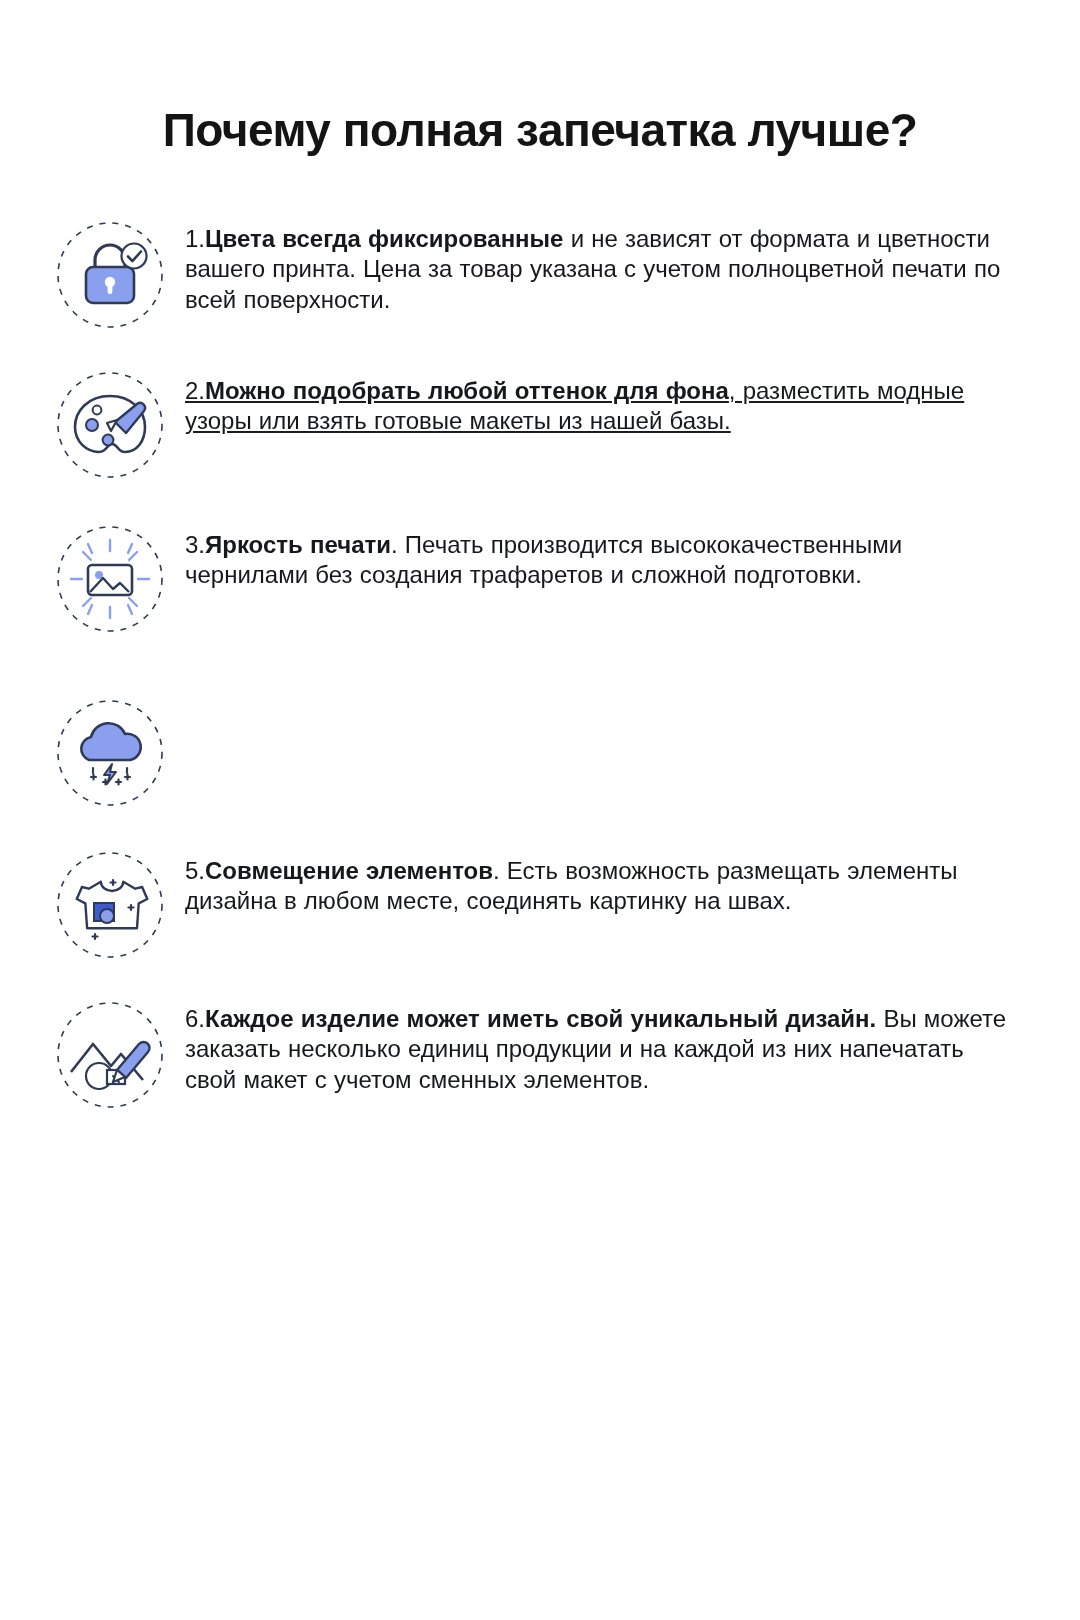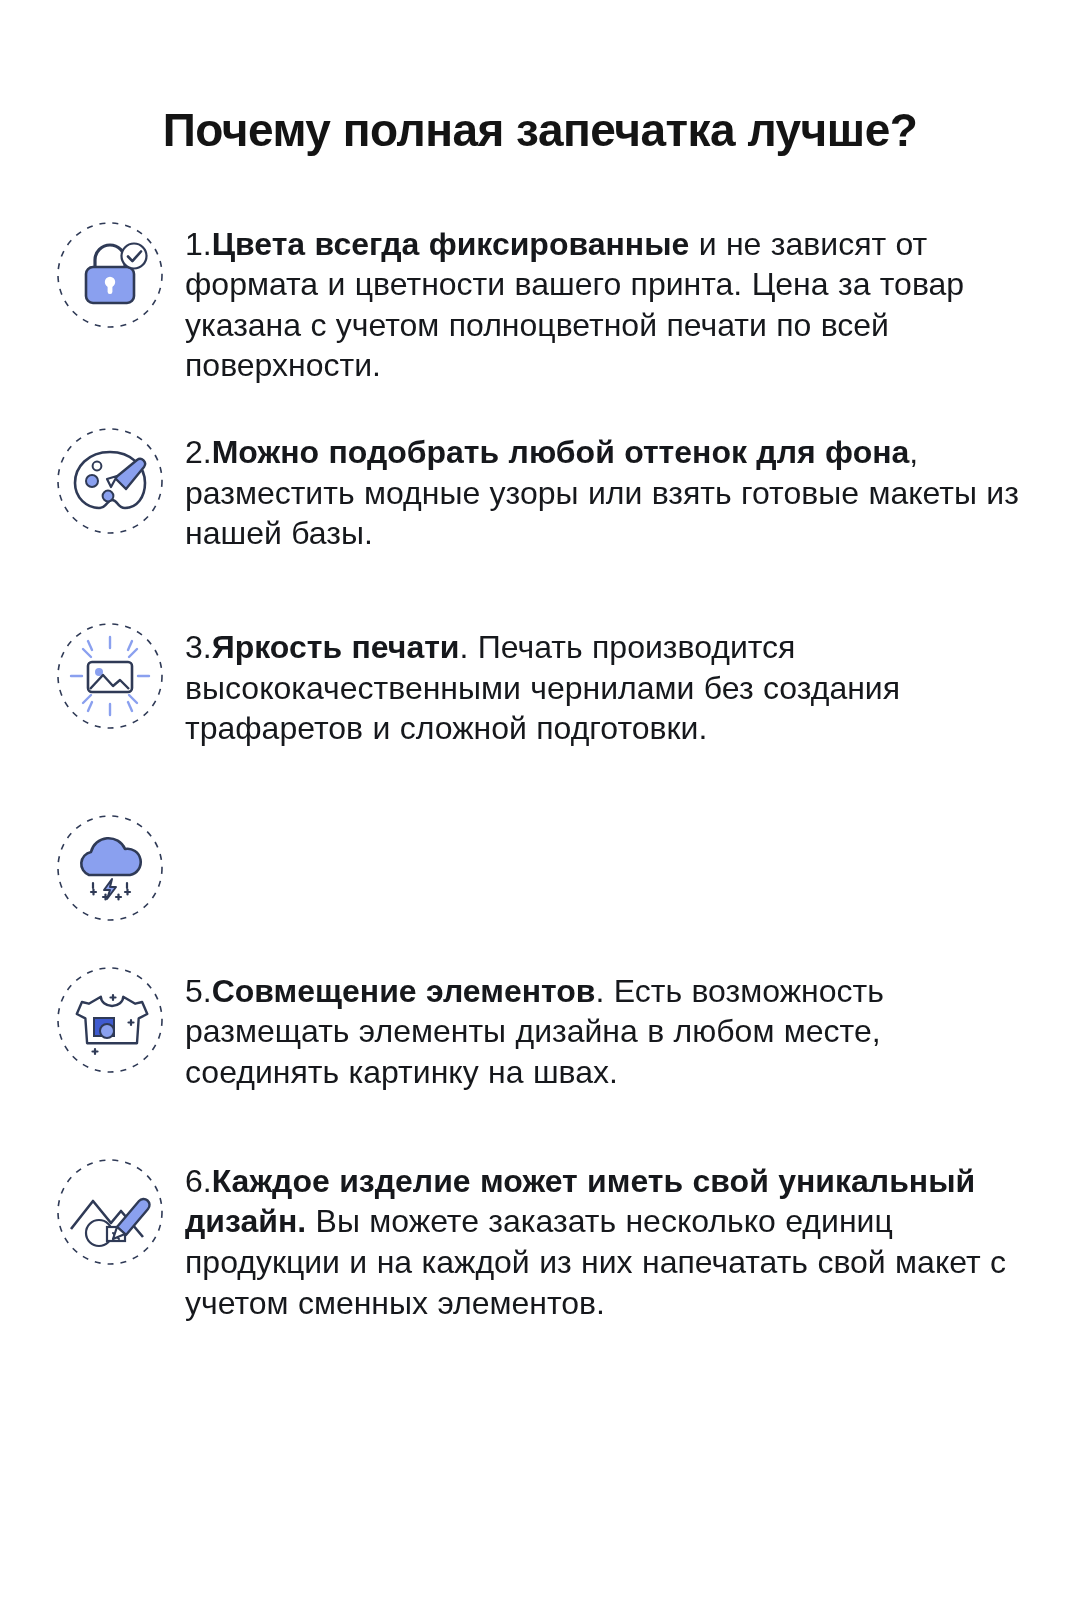--- a/index.html
+++ b/index.html
@@ -52,35 +52,35 @@
     margin-right: 20px;
     position: relative;
   }
   .icon-wrap svg {
     display: block;
     width: 110px;
     height: 110px;
   }
   .item-text {
     flex: 1 1 auto;
-    font-size: 32px;
+    font-size: 24px;
     line-height: 1.27;
     color: #16181c;
     padding-top: 8px;
     word-spacing: 0.5px;
   }
   .item-text b {
     font-weight: bold;
   }
   
   .item-1 { margin-bottom: 40px; }
-  .item-2 { margin-bottom: 67px; }
+  .item-2 { margin-bottom: 44px; text-decoration: underline; }
   .item-3 { margin-bottom: 64px; }
   .item-4 { margin-bottom: 42px; }
-  .item-5 { margin-bottom: 64px; }
+  .item-5 { margin-bottom: 40px; }
   .item-6 { margin-bottom: 0; }
   .item-1 .item-text { padding-top: 4px; }
   .item-2 .item-text { padding-top: 6px; }
   .item-3 .item-text { padding-top: 6px; }
   .item-4 .item-text { padding-top: 6px; }
   .item-5 .item-text { padding-top: 6px; }
   .item-6 .item-text { padding-top: 4px; }
 </style>
 </head>
 <body>

